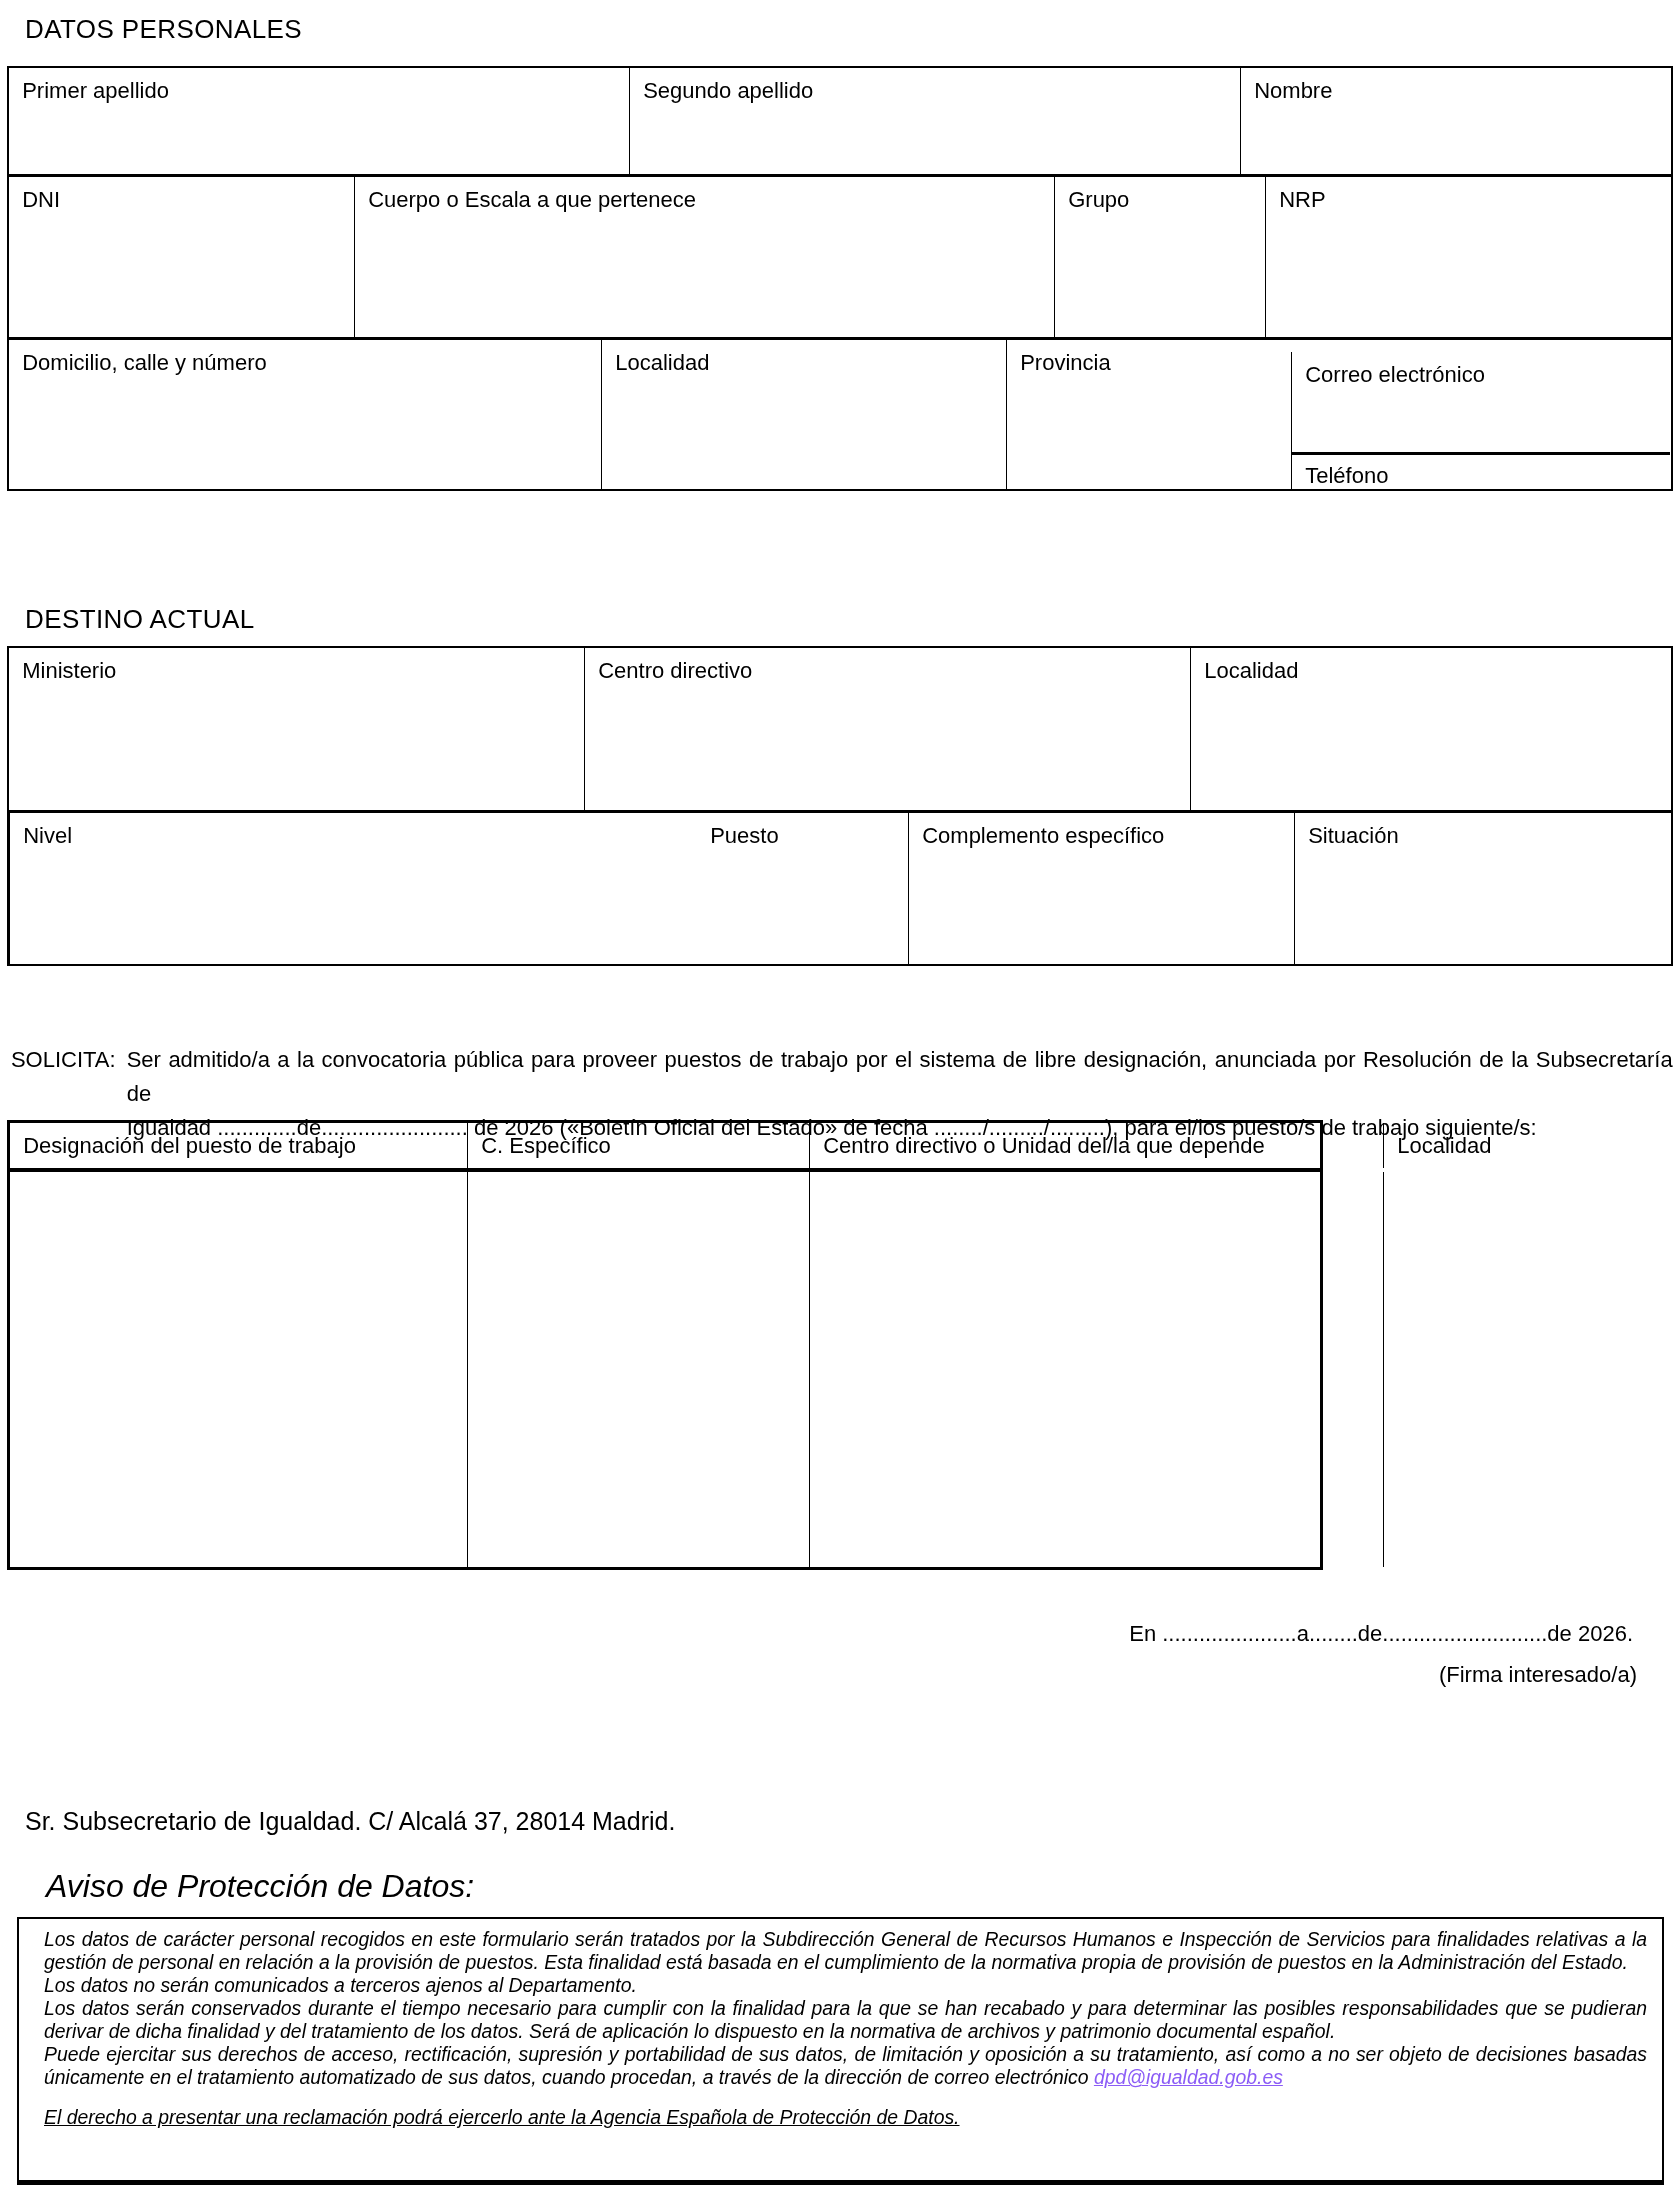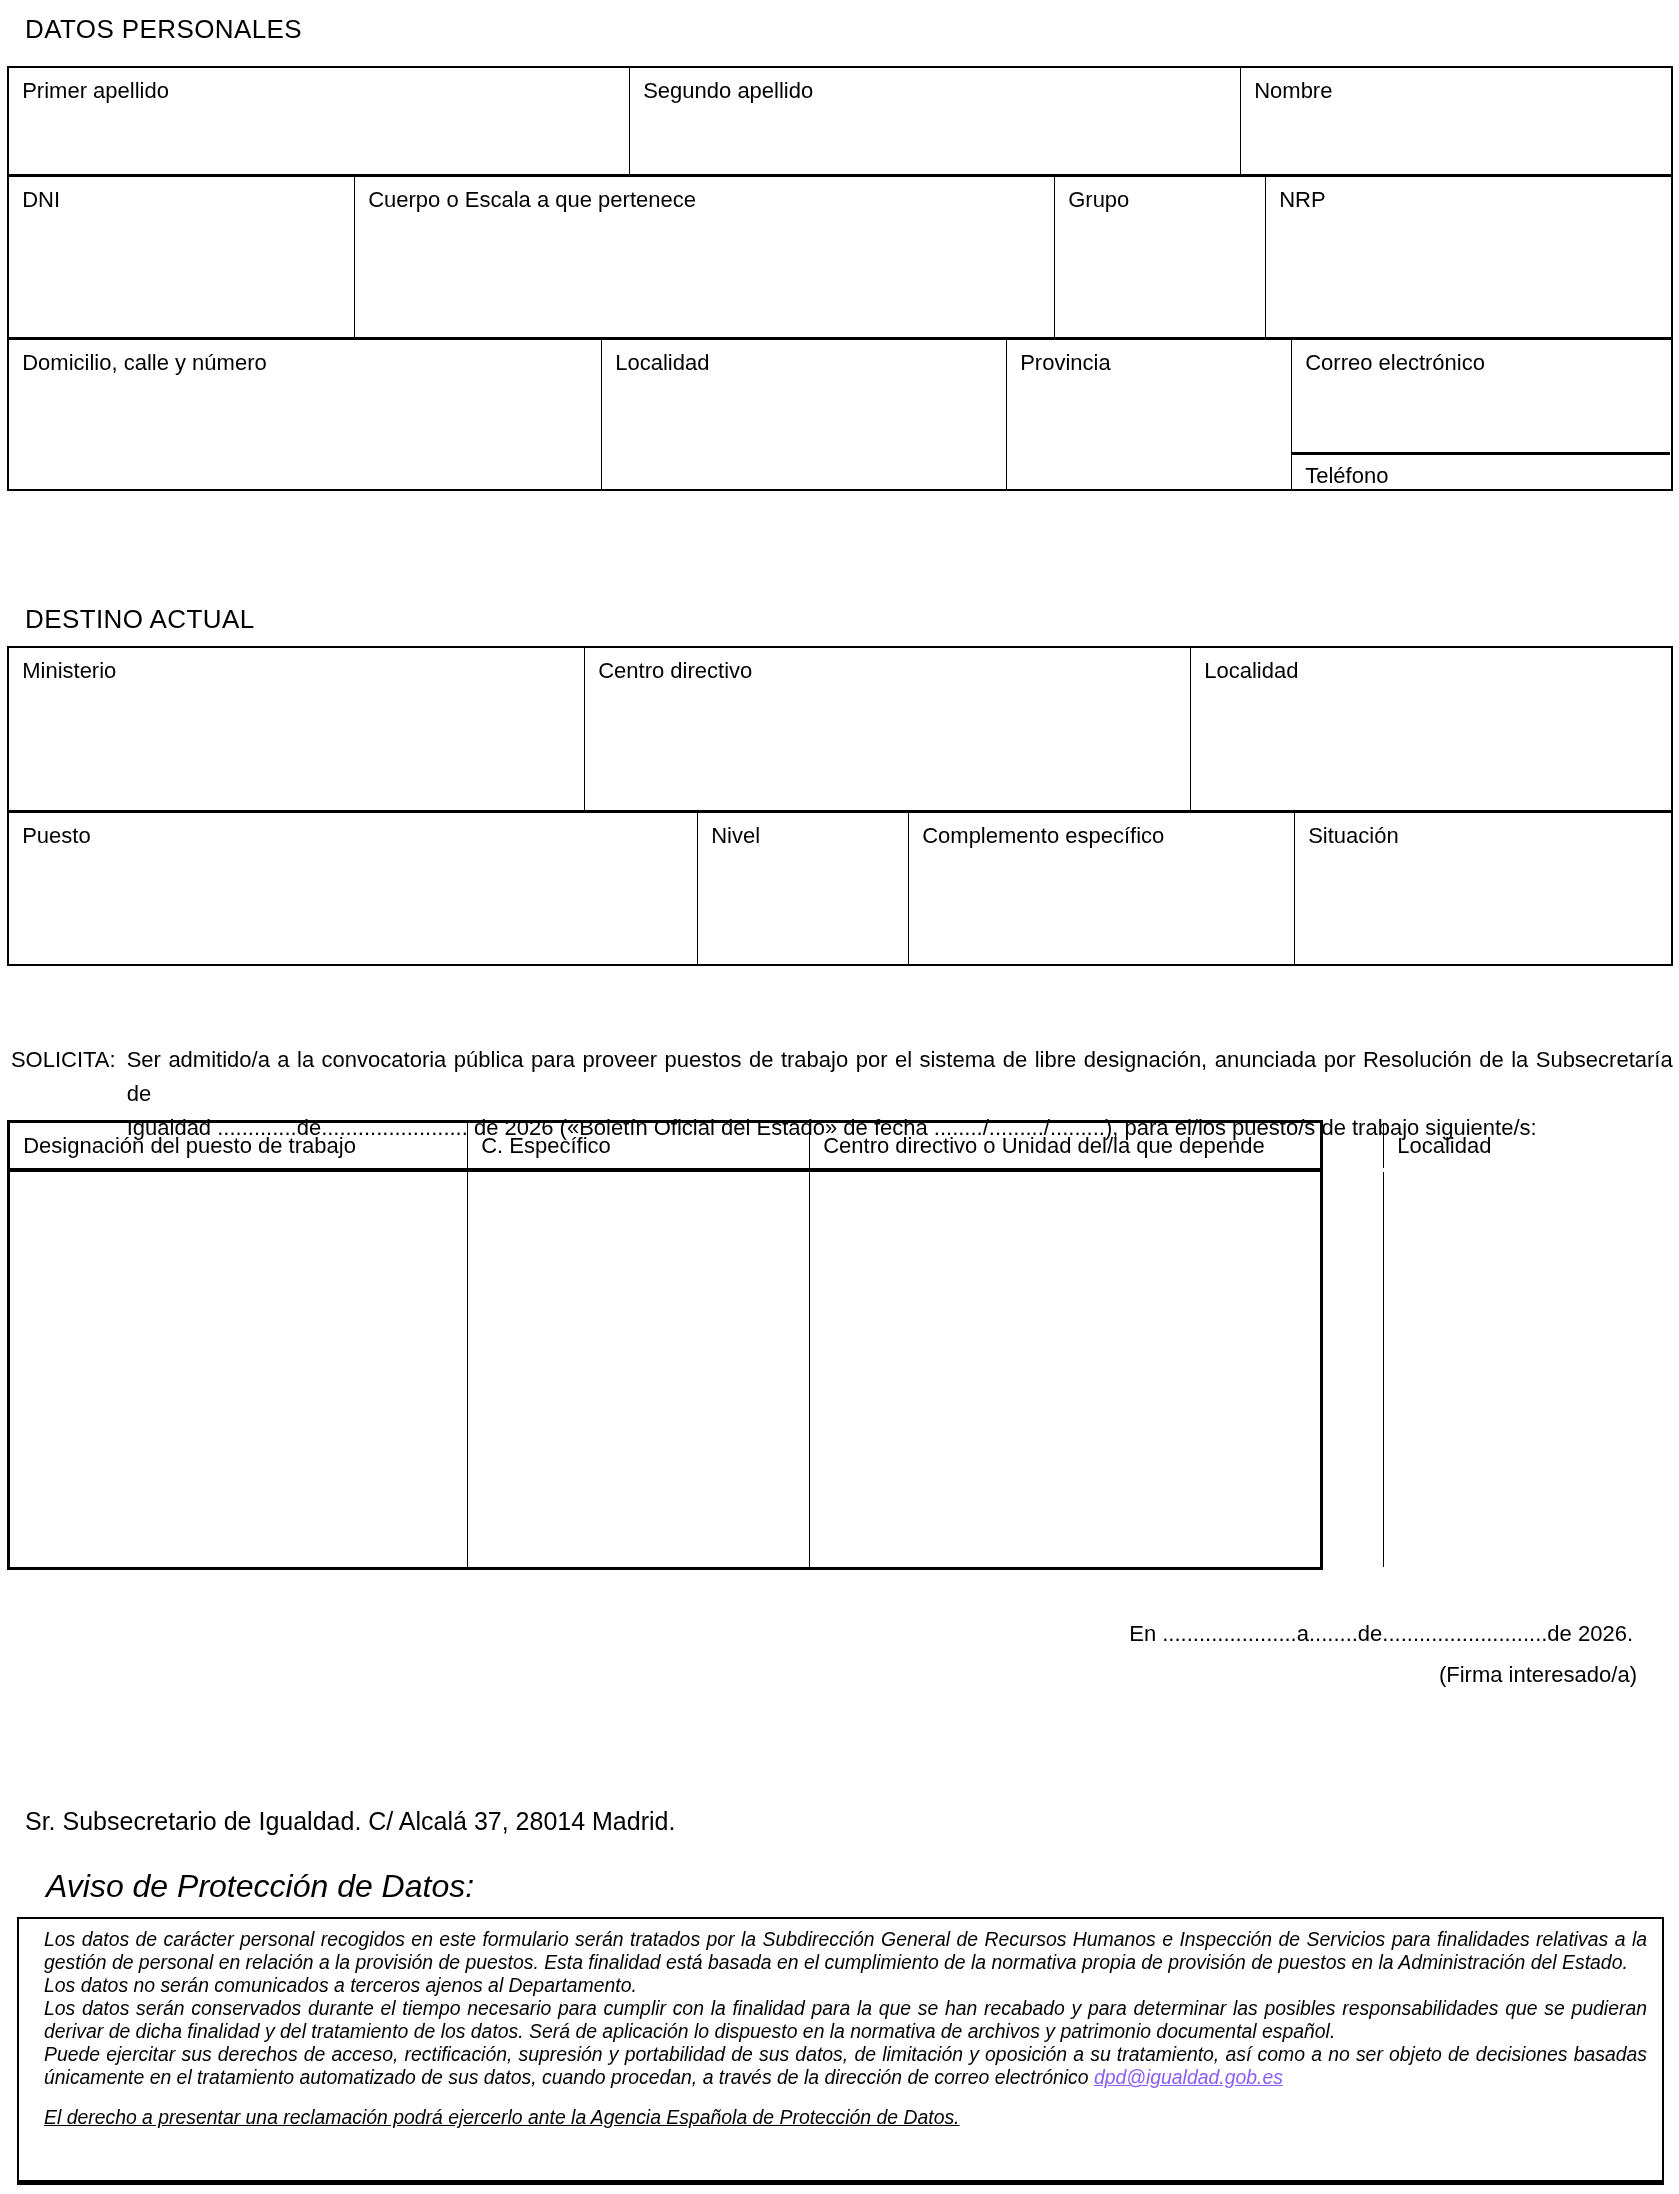--- a/index.html
+++ b/index.html
@@ -8,21 +8,21 @@
     width:1680px; height:2194px; position:relative;
     font-family:"Liberation Sans", sans-serif; color:#000;
   }
   .sec-title { position:absolute; left:25px; font-size:26px; letter-spacing:0.4px; }
   .ftable { position:absolute; left:6.7px; width:1666px; border:2.5px solid #000; }
   .trow { display:grid; border-top:3.4px solid #000; }
   .trow.first { border-top:none; }
   .cell { border-left:1.7px solid #000; padding:10px 11.8px 0 13.5px; font-size:22px; overflow:hidden; }
   .cell.c0 { border-left:none; }
   .cell .lbl { display:inline-block; }
-  .splitcell { display:flex; flex-direction:column; padding:0; }
+  .splitcell { display:flex; flex-direction:column; padding:0;margin-top:12px; }
   .splitcell .subtop { height:123px; border-bottom:3.4px solid #000; padding:10px 11.8px 0 13.5px; }
   .splitcell .subbot { flex:1; padding:8.4px 11.8px 0 13.5px; }
 
   .solicita { position:absolute; left:6.7px; top:1043px; width:1666px; display:flex; font-size:22px; line-height:34px; }
   .solicita .slabel { width:120px; flex:0 0 120px; padding-left:4.2px; }
   .solicita .stext { flex:1; }
   .solicita .l1 { text-align:justify; text-align-last:justify; }
   .solicita .l2 { text-align:justify; }
 
   .ptable { position:absolute; left:6.7px; top:1120px; width:1316px; height:450px; border:3.4px solid #000; display:flex; flex-direction:column; }
@@ -78,22 +78,22 @@
 
 <div class="sec-title" style="top:604px">DESTINO ACTUAL</div>
 
 <div class="ftable" style="top:646px">
   <div class="trow first" style="grid-template-columns:575px 606px 480px; height:162px">
     <div class="cell c0"><span class="lbl">Ministerio</span></div>
     <div class="cell"><span class="lbl">Centro directivo</span></div>
     <div class="cell"><span class="lbl">Localidad</span></div>
   </div>
   <div class="trow" style="grid-template-columns:688px 211px 386px 375px; height:154px">
+    <div class="cell"><span class="lbl">Nivel</span></div>
     <div class="cell c0"><span class="lbl">Puesto</span></div>
-    <div class="cell"><span class="lbl">Nivel</span></div>
     <div class="cell"><span class="lbl">Complemento específico</span></div>
     <div class="cell"><span class="lbl">Situación</span></div>
   </div>
 </div>
 
 <div class="solicita">
   <div class="slabel">SOLICITA:</div>
   <div class="stext">
     <div class="l1">Ser admitido/a a la convocatoria pública para proveer puestos de trabajo por el sistema de libre designación, anunciada por Resolución de la Subsecretaría de</div>
     <div class="l2">Igualdad .............de........................ de 2026 («Boletín Oficial del Estado» de fecha ......../........./.........), para el/los puesto/s de trabajo siguiente/s:</div>

